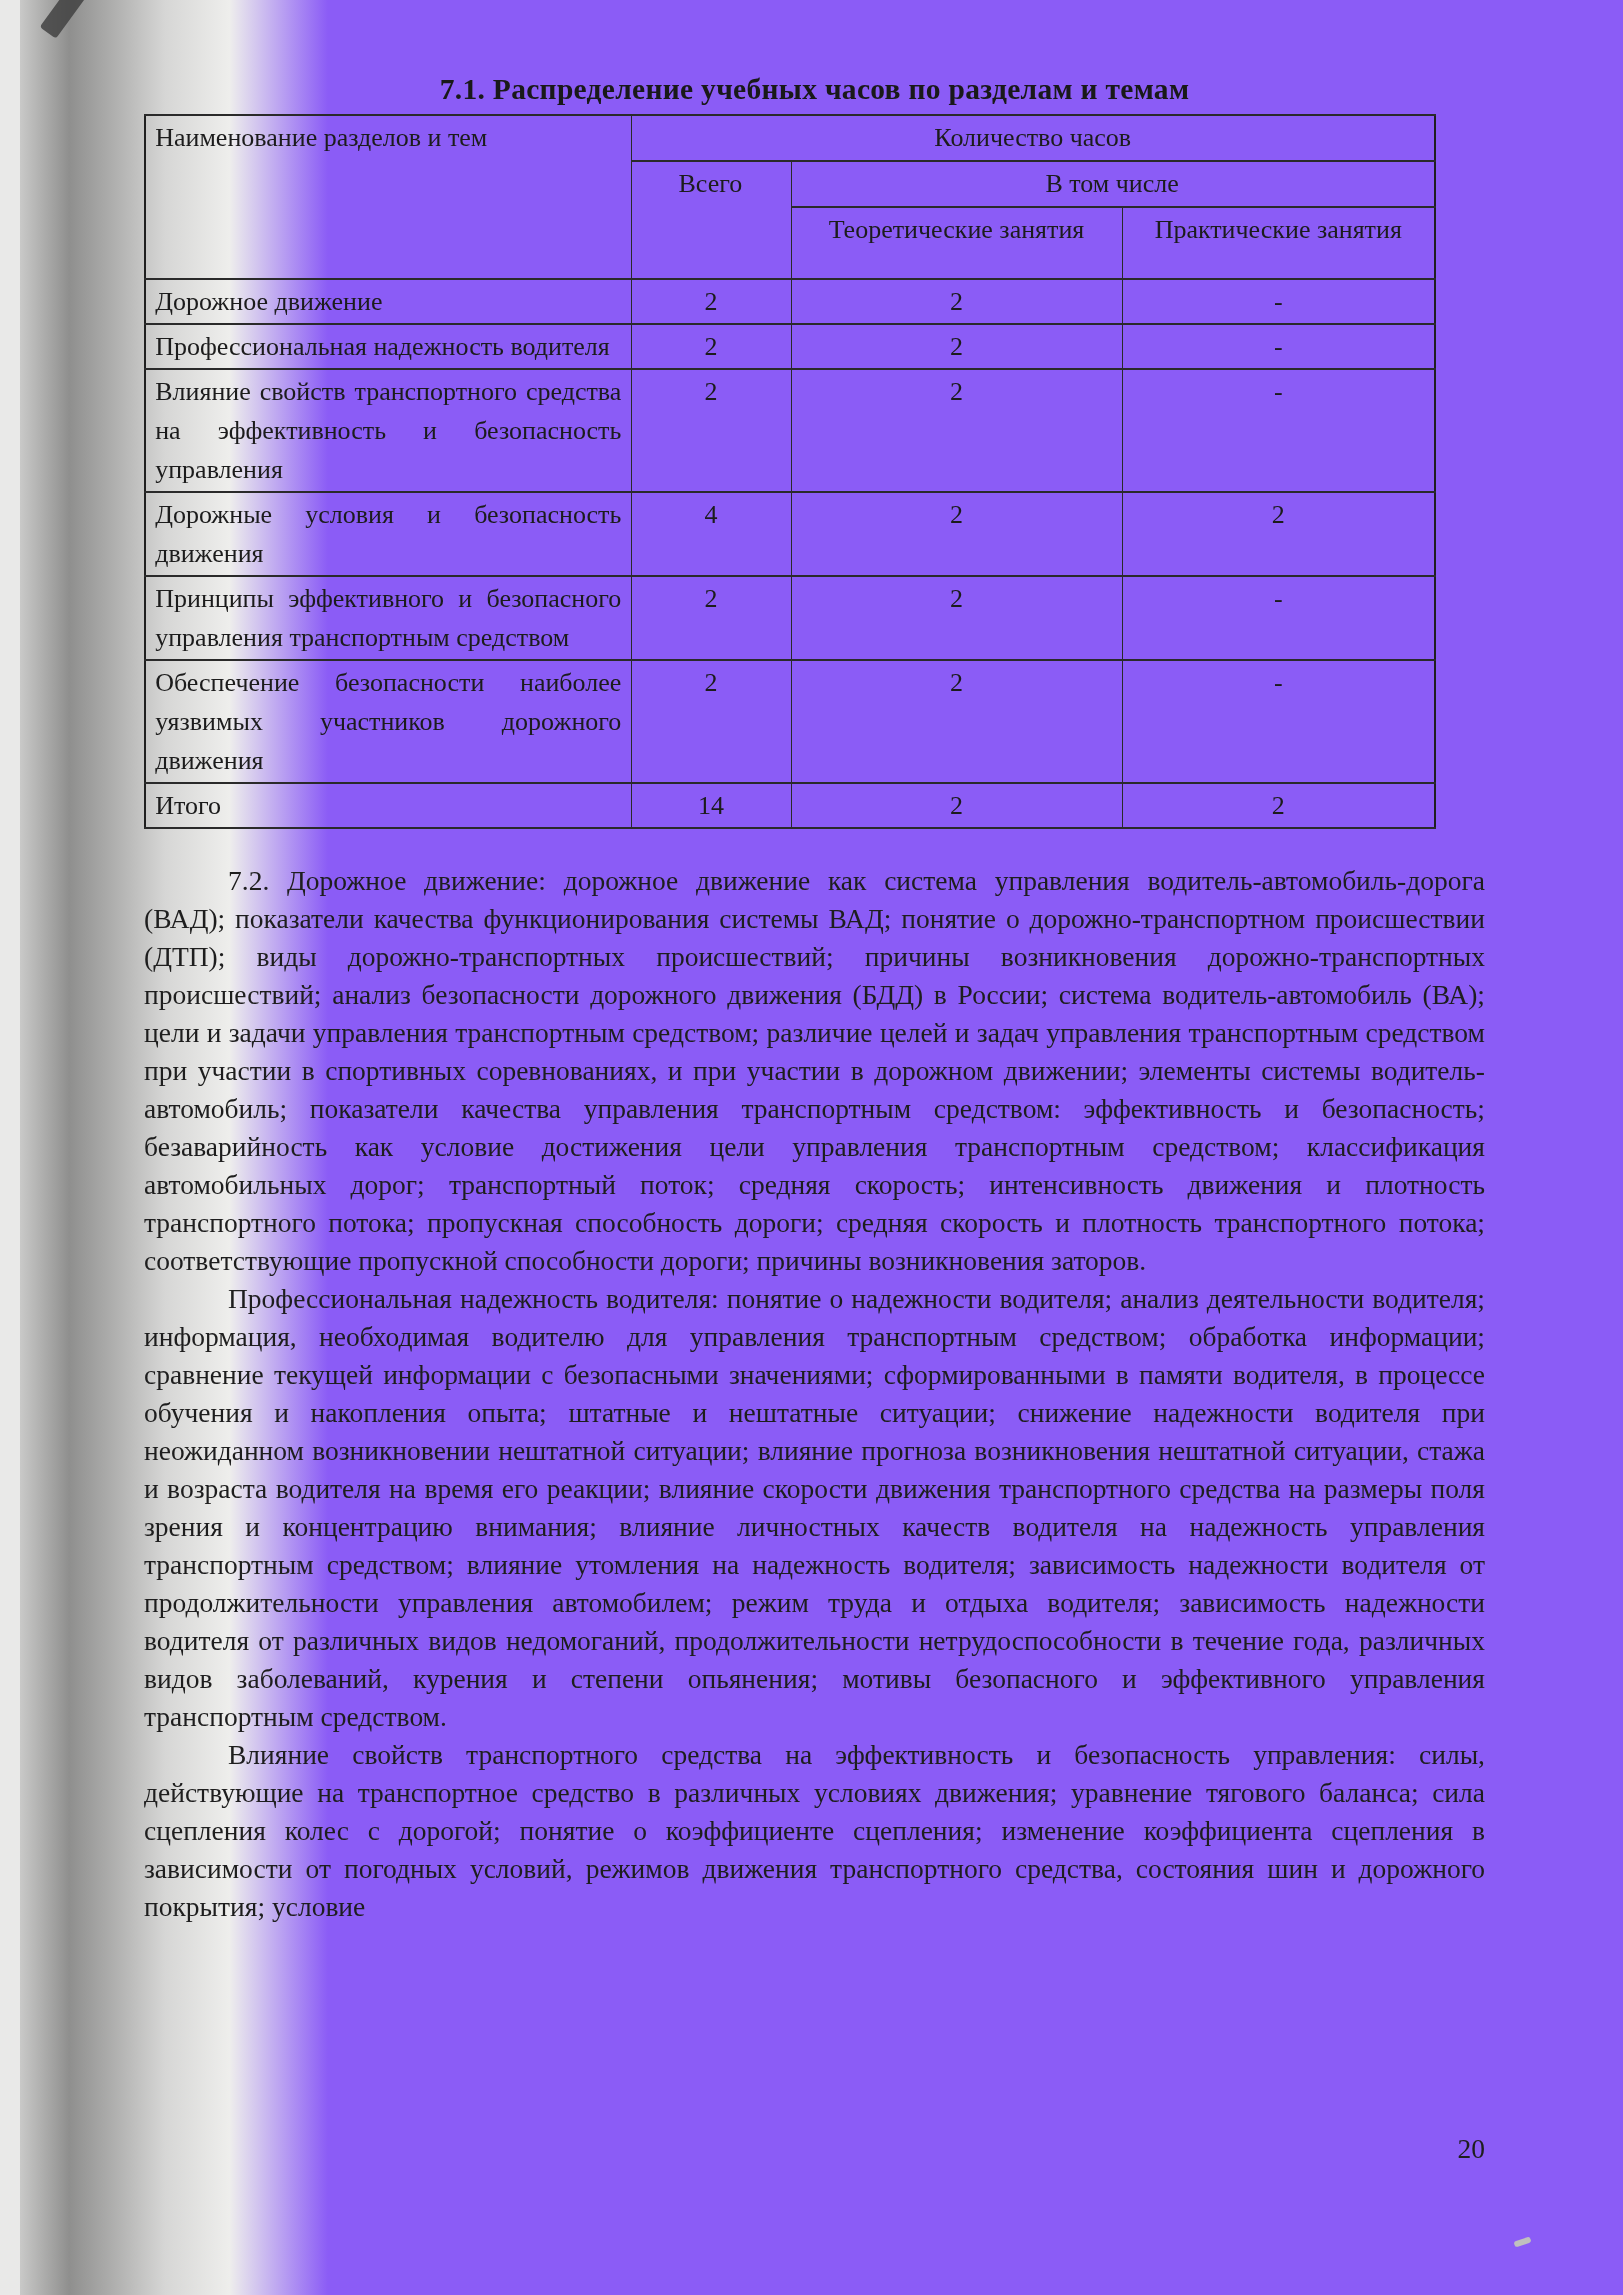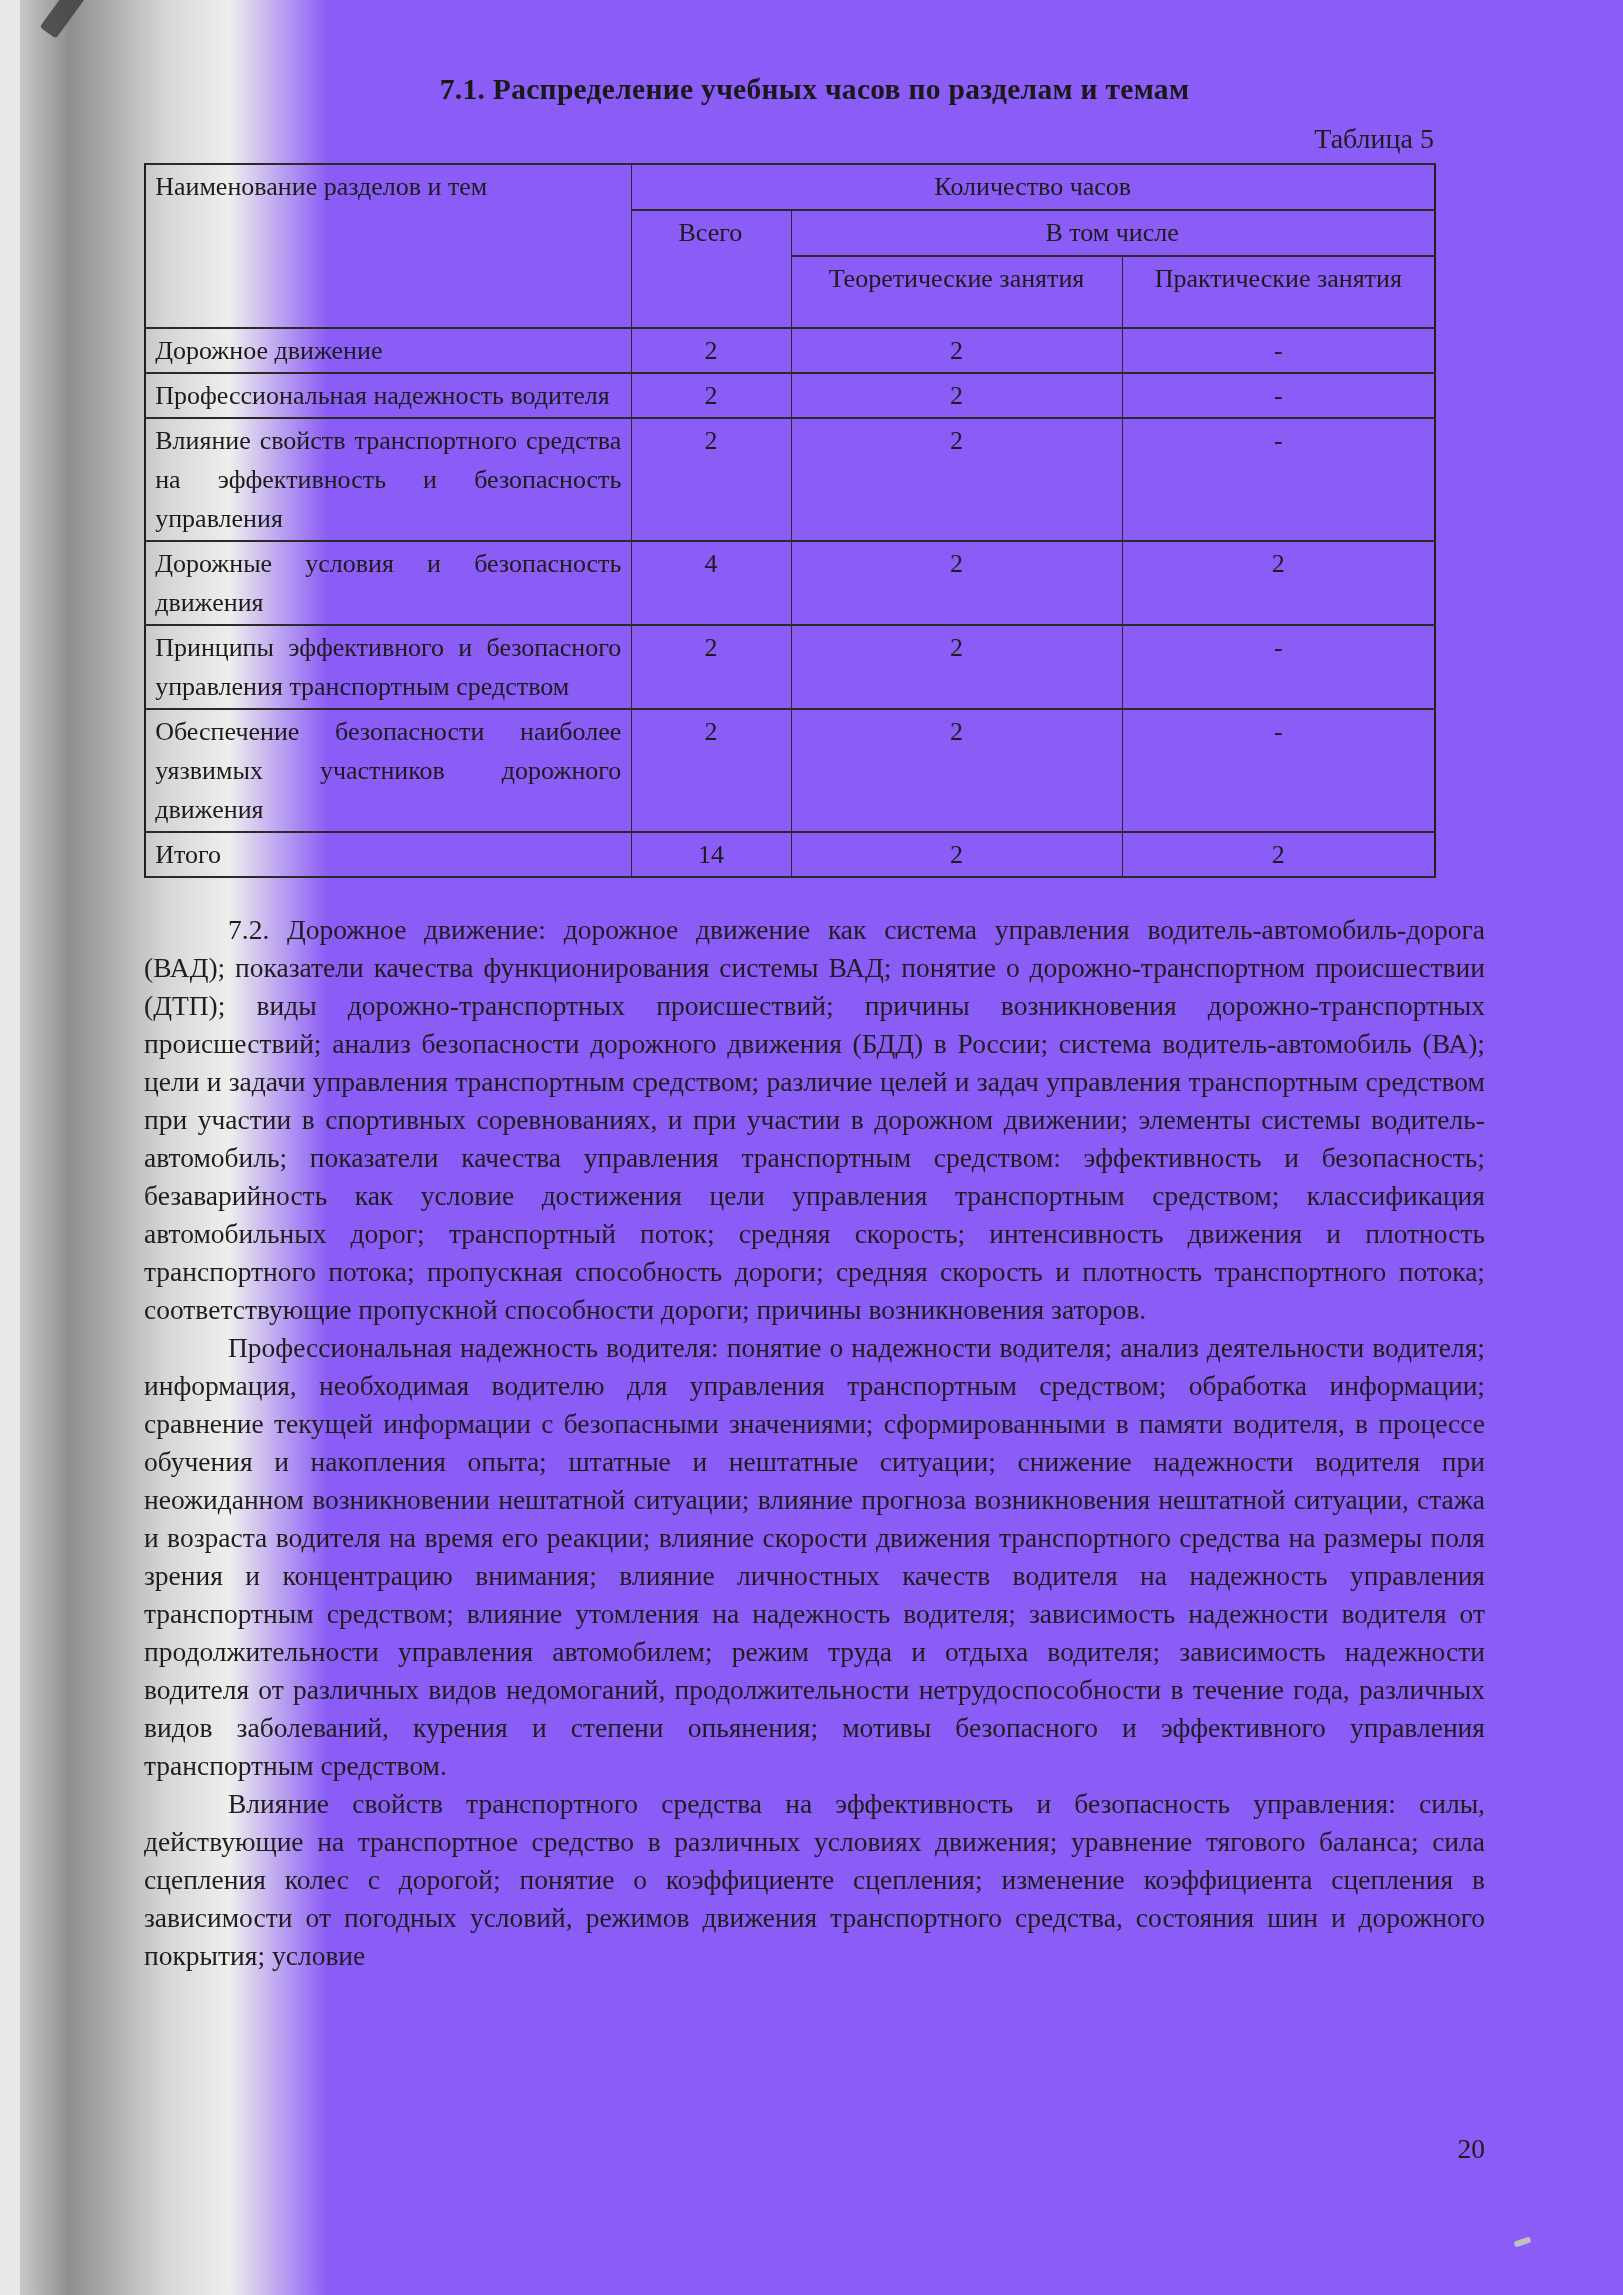--- a/index.html
+++ b/index.html
@@ -85,21 +85,20 @@
 </head>
 <body>
 
 <div class="page">
   <div class="scan-shadow"></div>
   <div class="corner-mark"></div>
   <div class="bottom-mark"></div>
 
   <div class="content">
     <div class="title">7.1. Распределение учебных часов по разделам и темам</div>
-    <div class="caption">Таблица 5</div>
 
     <table class="hours">
       <colgroup>
         <col style="width:486px">
           <col style="width:160px">
           <col style="width:331px">
           <col style="width:313px">
       </colgroup>
       <tbody>
         <tr class="hr1">

